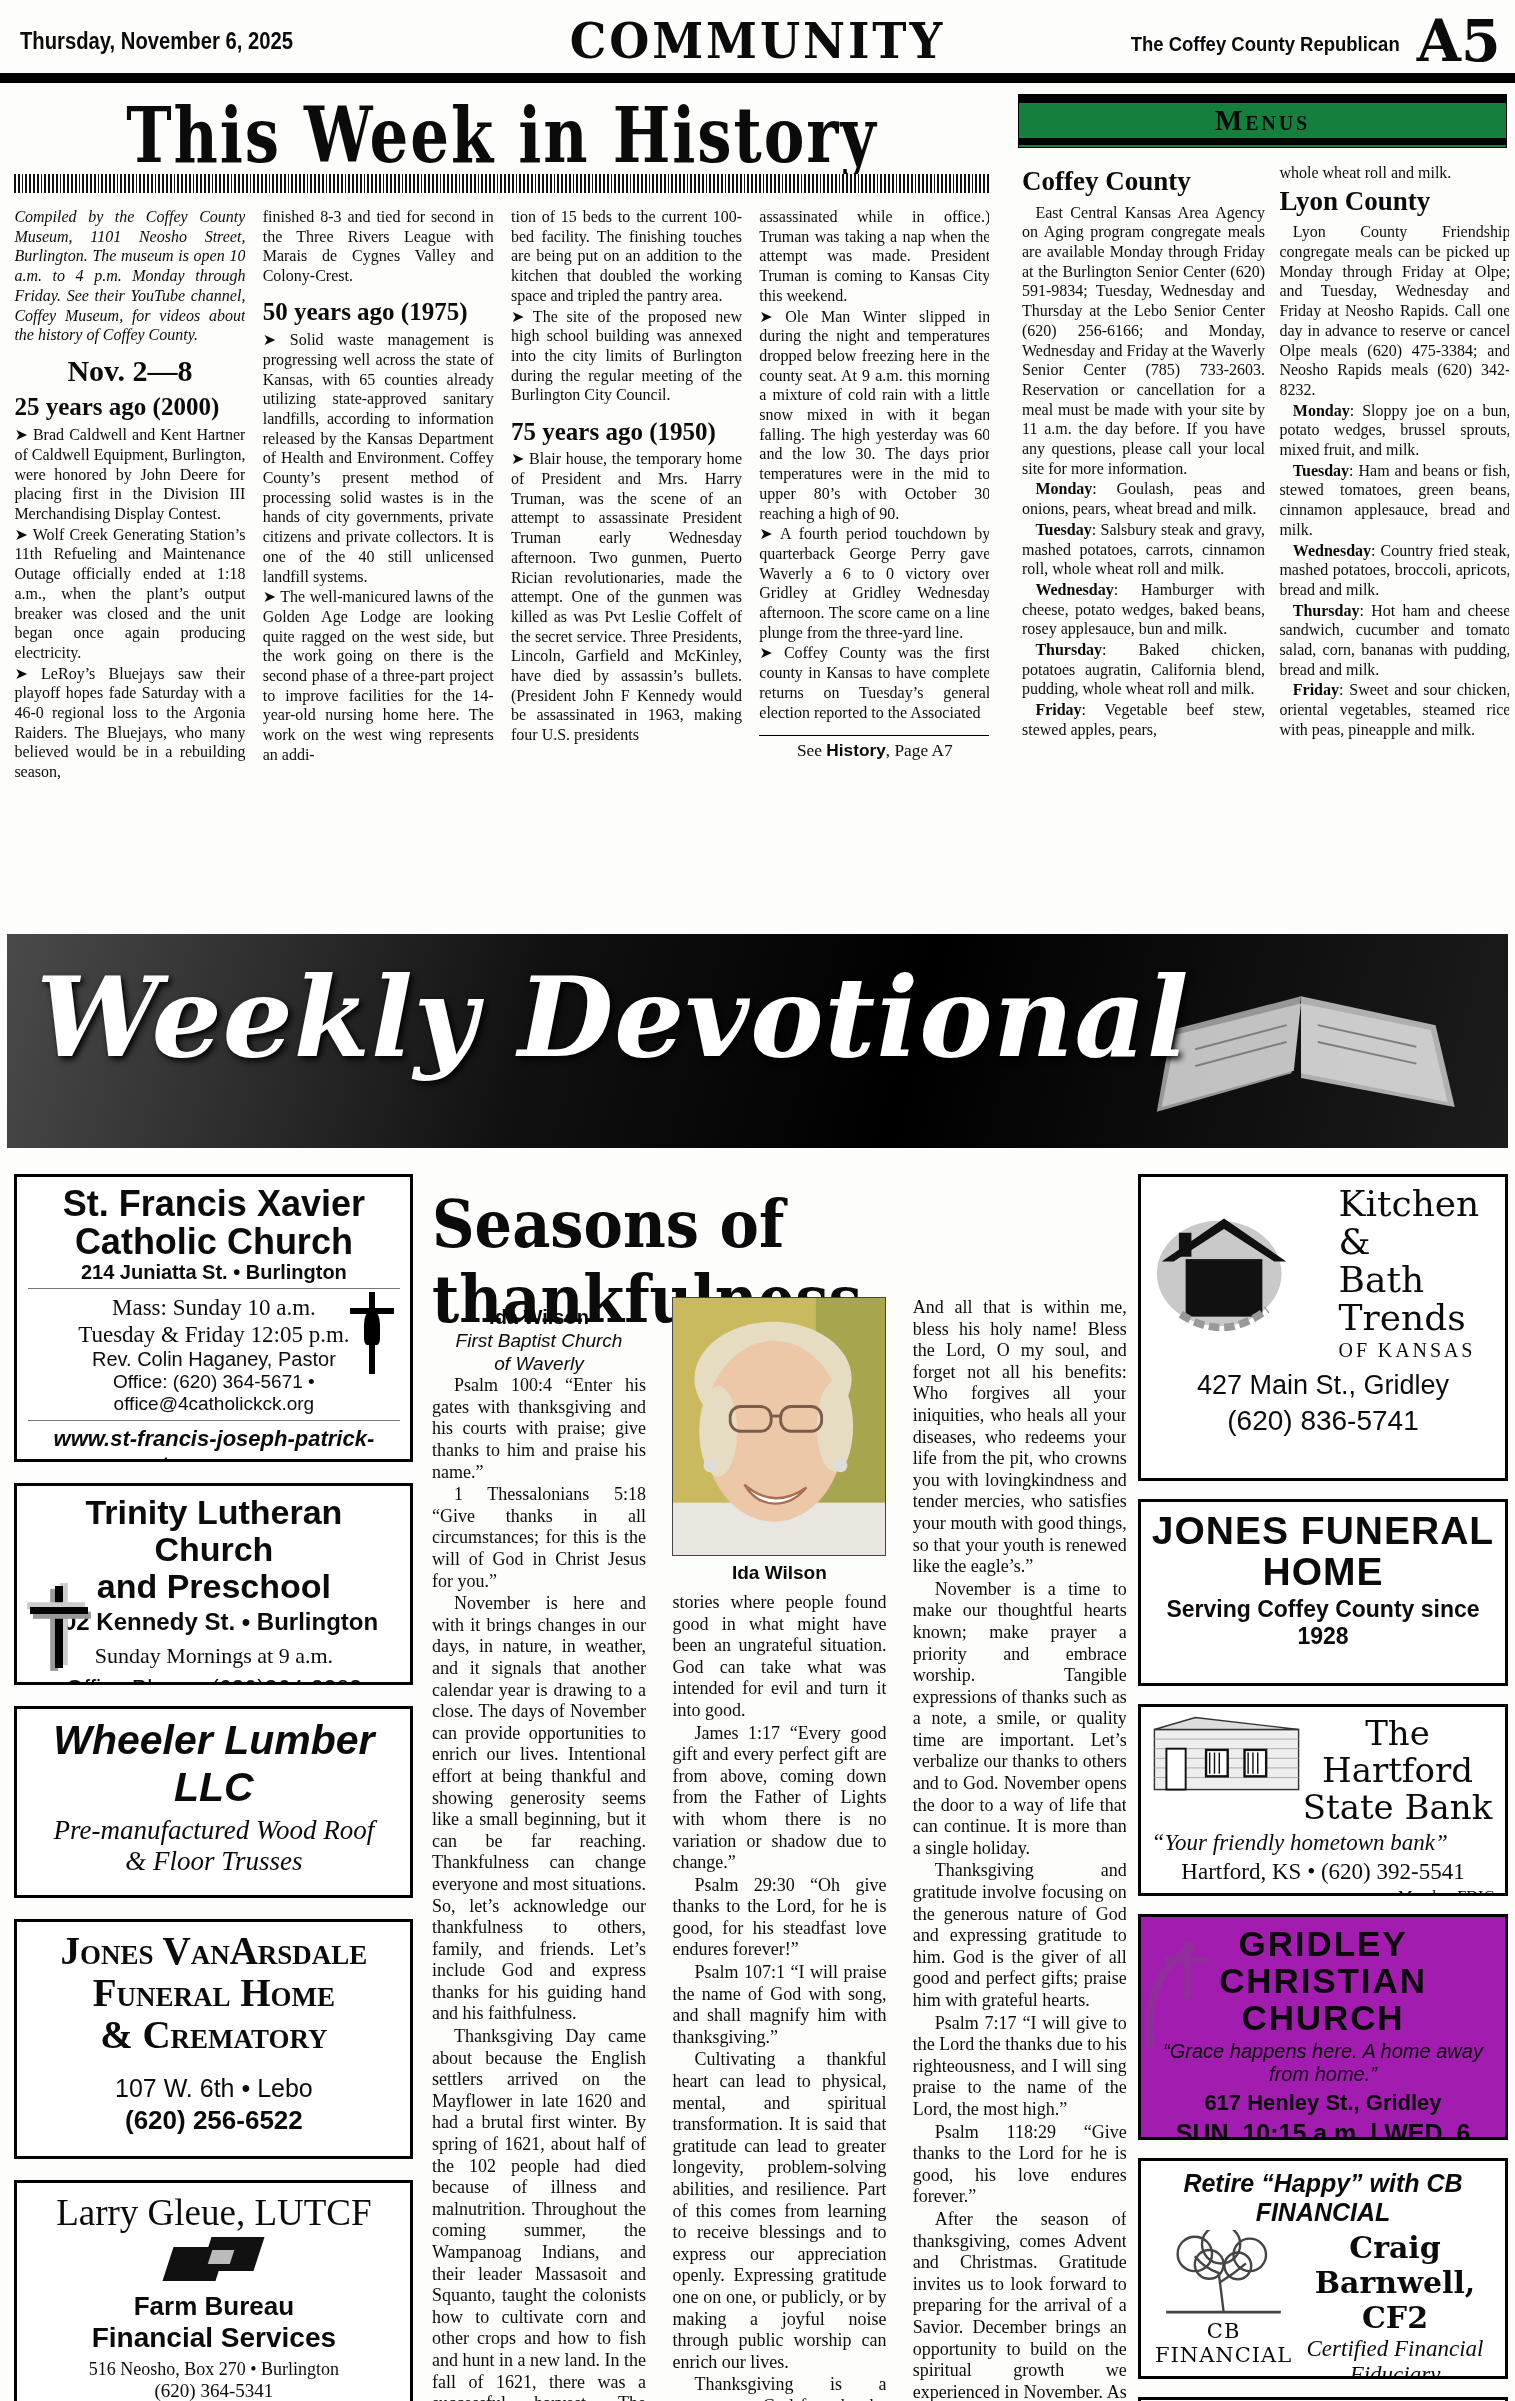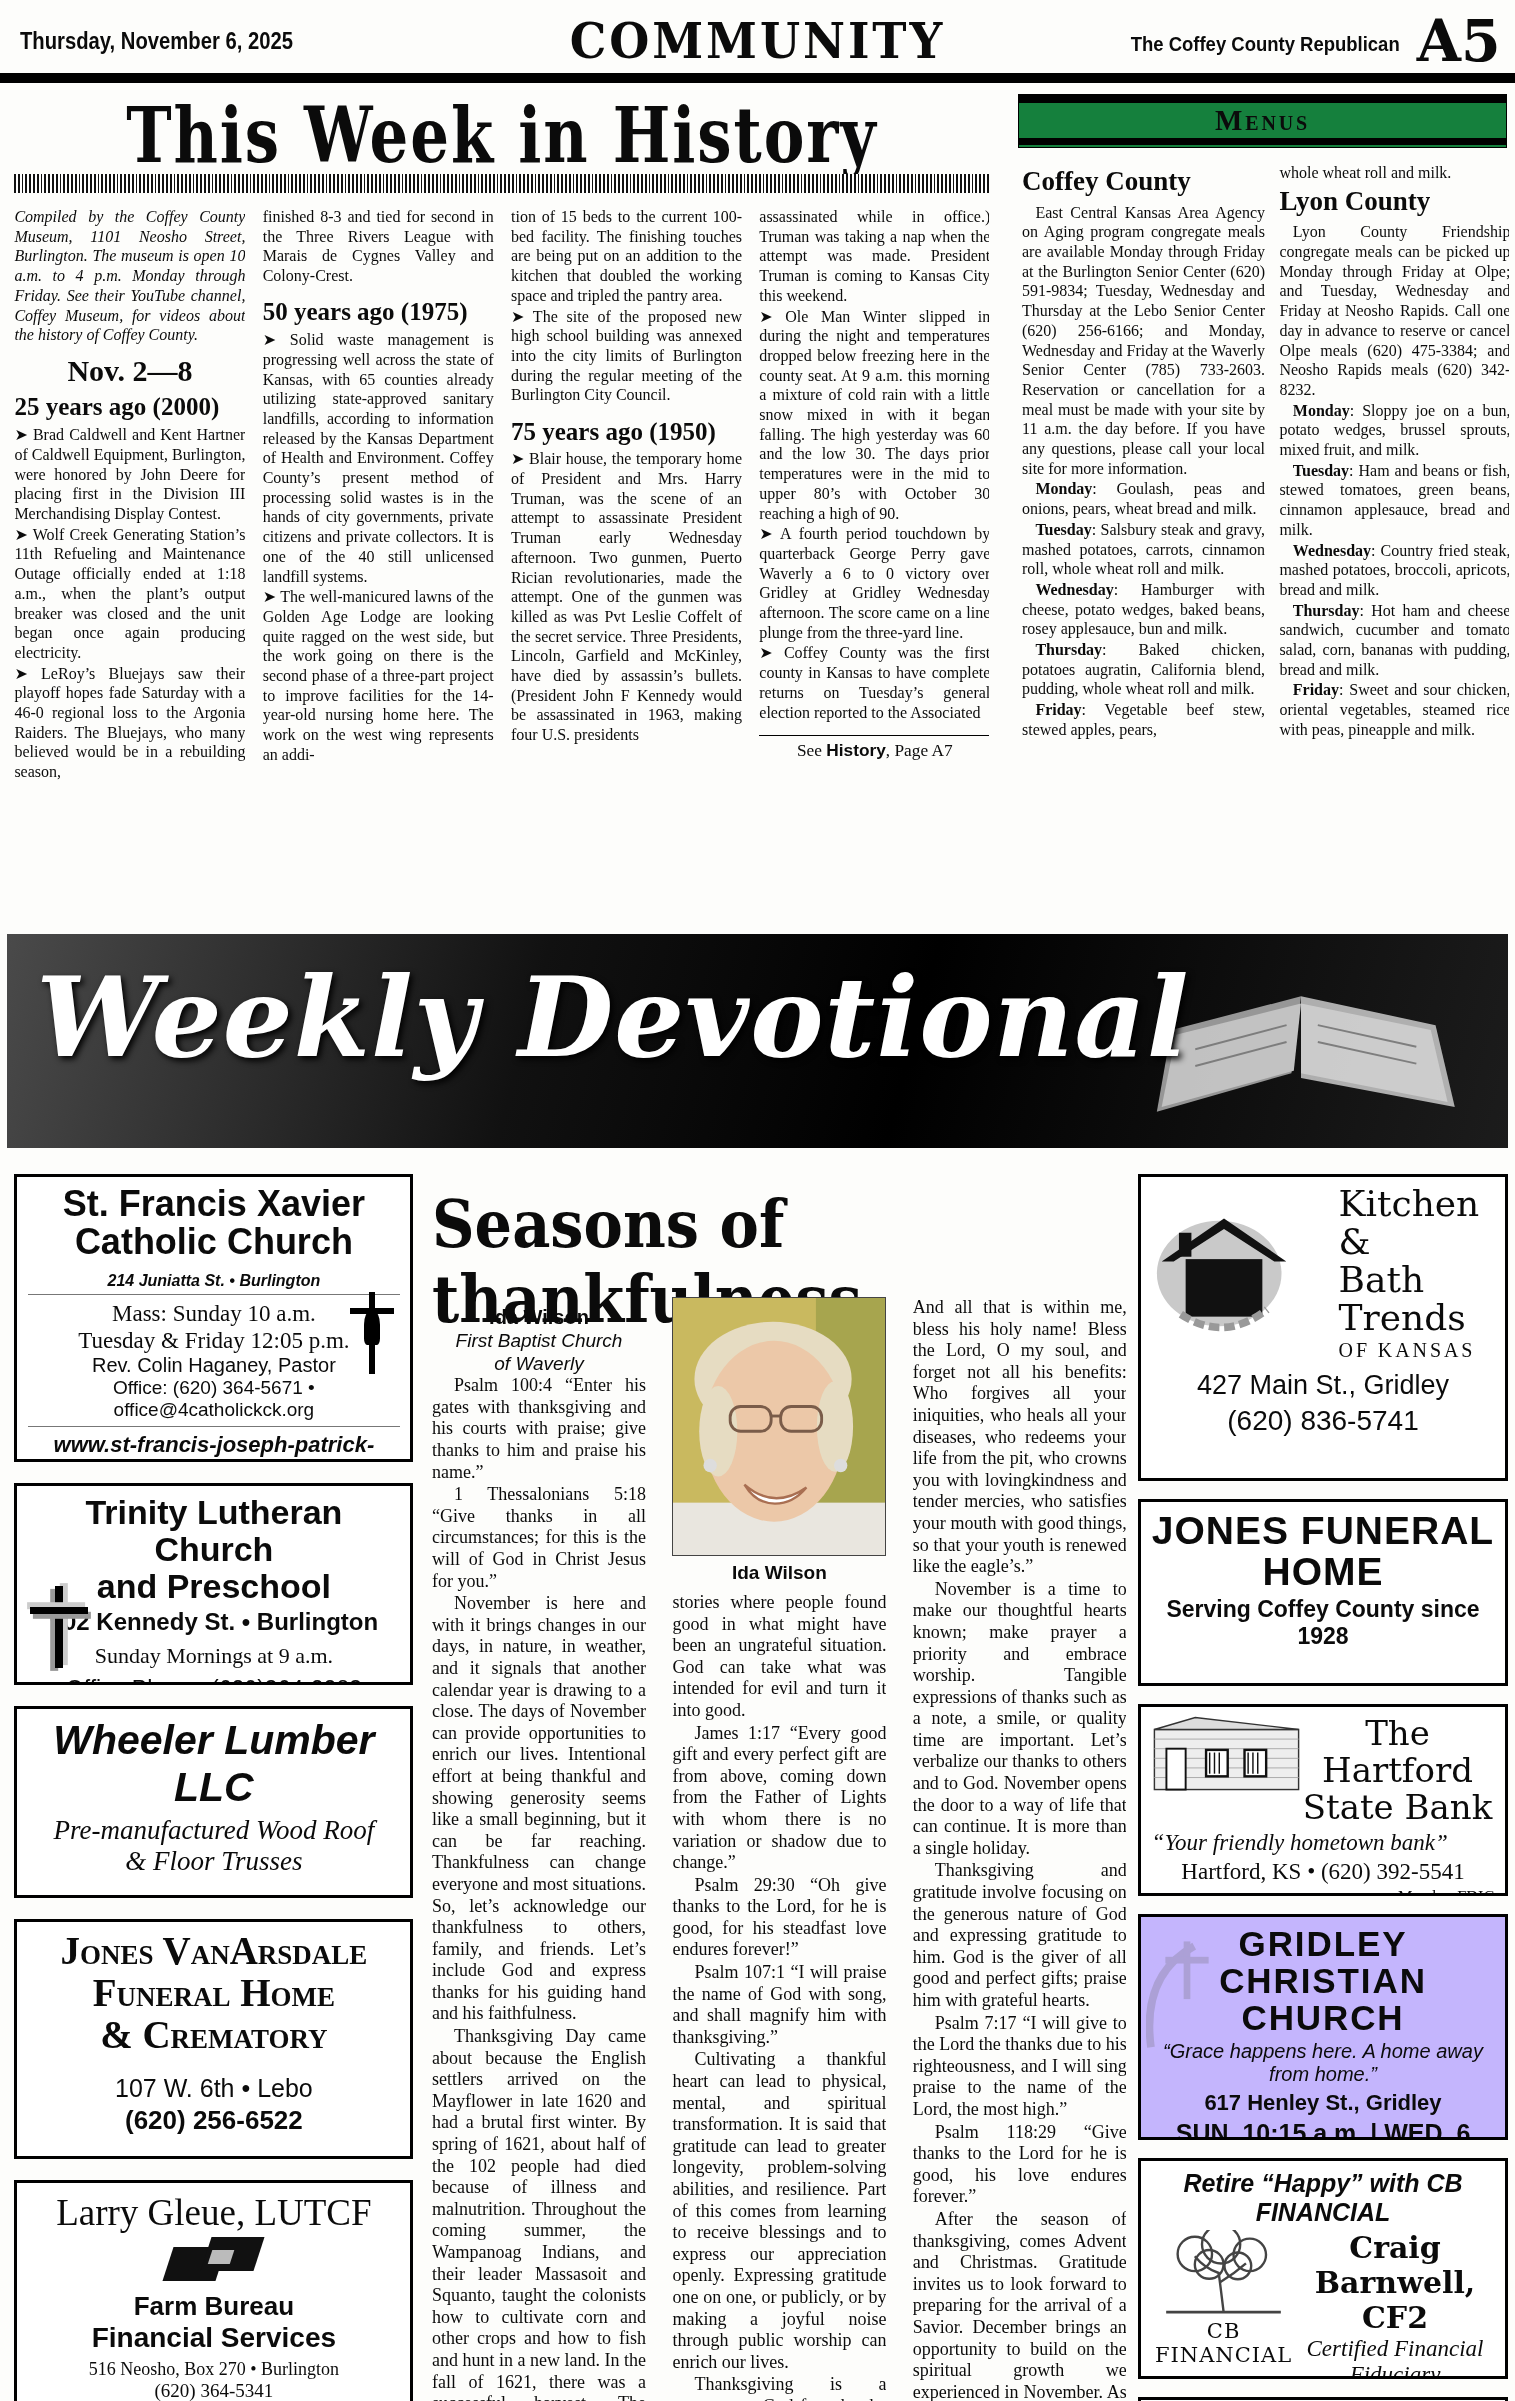--- a/index.html
+++ b/index.html
@@ -74,21 +74,21 @@
   
   .left-ads{position:absolute;left:14.4px;top:1174px;width:399px;height:1762px;display:flex;
             flex-direction:column;gap:21px;}
   .right-ads{position:absolute;left:1138px;top:1174px;width:370px;height:1762px;display:flex;
              flex-direction:column;gap:18px;}
   .ad{border:3.4px solid #000;background:#fff;box-sizing:border-box;position:relative;overflow:hidden;
       padding:7.7px 10.6px;text-align:center;}
   .ad .rule{border-top:1.4px solid #777;margin:4.8px 0;}
   
   .stf-h{font-family:"Liberation Sans",sans-serif;font-weight:bold;font-size:36px;line-height:38px;}
-  .stf-addr{font-family:"Liberation Sans",sans-serif;font-weight:bold;font-size:16px;margin-top:11px;font-style:italic;}
+  .stf-addr{font-family:"Liberation Sans",sans-serif;font-weight:bold;font-size:20px;margin-top:0;}
   .stf-mass{font-size:23px;line-height:27px;}
   .stf-pastor{font-family:"Liberation Sans",sans-serif;font-size:20px;}
   .stf-office{font-family:"Liberation Sans",sans-serif;font-size:19px;}
   .stf-web{font-family:"Liberation Sans",sans-serif;font-weight:bold;font-style:italic;font-size:22px;}
   .crucifix{position:absolute;right:17.3px;top:115px;width:43px;height:82px;}
   .crucifix .v{position:absolute;left:19px;top:0;width:5.8px;height:82px;background:#000;}
   .crucifix .h{position:absolute;left:0;top:16.3px;width:44px;height:5.8px;background:#000;}
   .crucifix .body{position:absolute;left:14.4px;top:19px;width:15.4px;height:34px;border-radius:40% 40% 20% 20%;background:#000;}
   
   .tlc-h{font-family:"Liberation Sans",sans-serif;font-weight:bold;font-size:34px;line-height:37px;}
@@ -127,21 +127,21 @@
   
   .jfh-h{font-family:"Liberation Sans",sans-serif;font-weight:bold;font-size:39px;line-height:41px;letter-spacing:1px;}
   .jfh-tag{font-family:"Liberation Sans",sans-serif;font-weight:bold;font-size:23px;margin-top:4.8px;}
   
   .hsb-wrap{display:flex;align-items:flex-start;text-align:left;}
   .hsb-name{font-family:"DejaVu Serif",serif;font-size:34px;line-height:37px;text-align:center;flex:1;}
   .hsb-quote{font-style:italic;font-size:23px;margin-top:4.8px;text-align:left;}
   .hsb-contact{font-size:23px;margin-top:2.9px;text-align:center;}
   .hsb-fdic{font-size:16.3px;text-align:right;margin-top:1.9px;}
   
-  .gcc{background:#c4b5fd;}
+  .gcc{background:#a21caf;}
   .gcc-watermark{position:absolute;left:4.8px;top:9.6px;width:82px;height:125px;opacity:.25;}
   .gcc-h{font-family:"Liberation Sans",sans-serif;font-weight:bold;font-size:35px;line-height:37px;letter-spacing:1.9px;}
   .gcc-quote{font-family:"Liberation Sans",sans-serif;font-style:italic;font-size:20px;margin-top:4.8px;}
   .gcc-addr{font-family:"Liberation Sans",sans-serif;font-weight:bold;font-size:22px;margin-top:3.8px;}
   .gcc-times{font-family:"Liberation Sans",sans-serif;font-weight:bold;font-size:25px;margin-top:2.9px;}
   
   .cbf-tag{font-family:"Liberation Sans",sans-serif;font-weight:bold;font-style:italic;font-size:25px;}
   .cbf-mid{display:flex;margin-top:2.9px;}
   .cbf-left{width:144px;position:relative;}
   .cbf-brand{font-family:"DejaVu Serif",serif;font-size:21px;letter-spacing:1px;margin-top:1.9px;}

